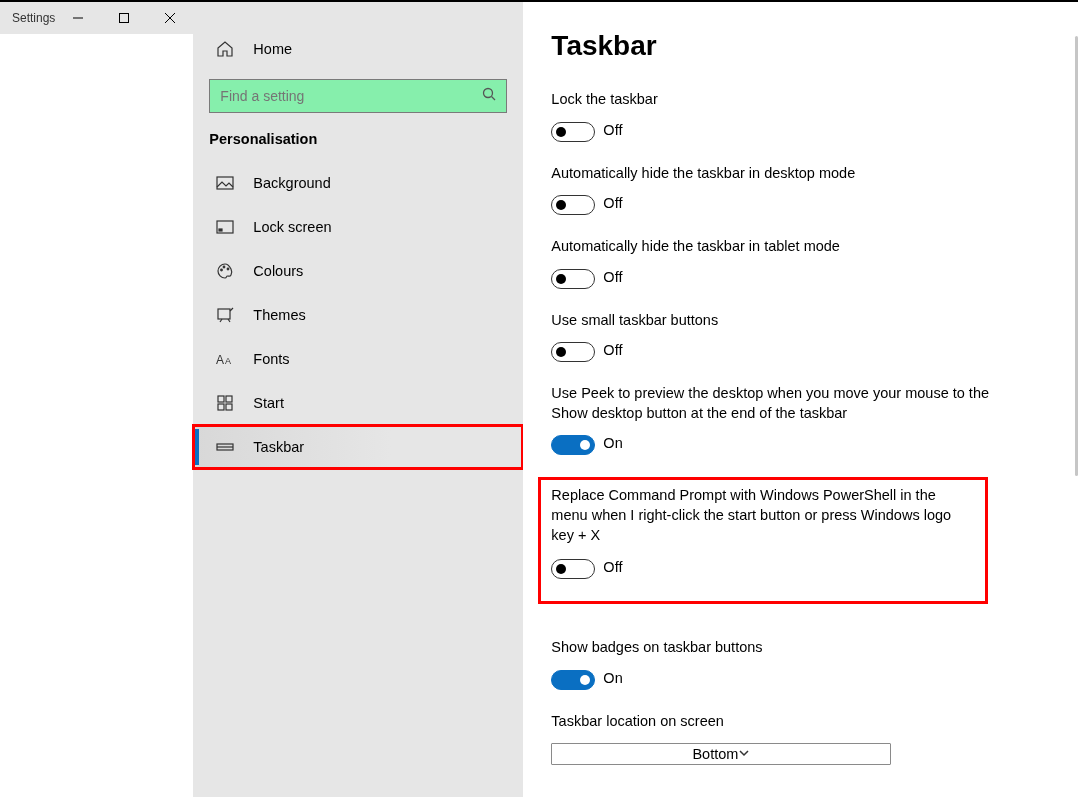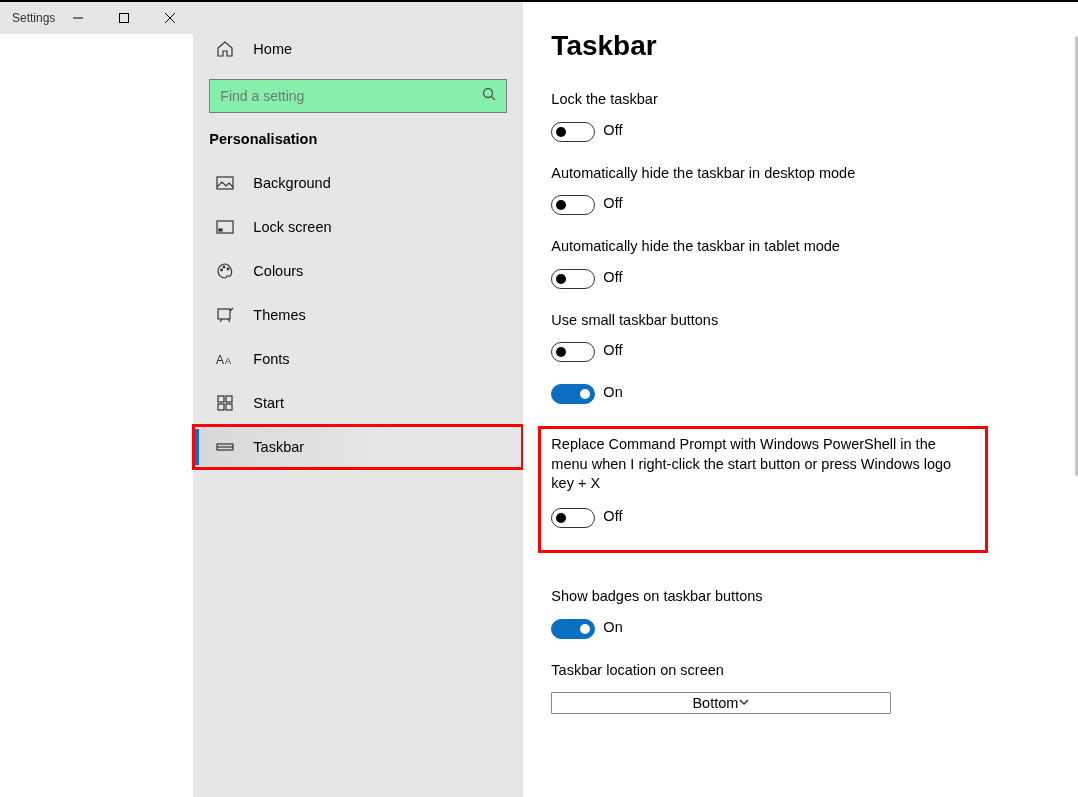--- a/index.html
+++ b/index.html
@@ -275,20 +275,21 @@
           <div class="setting-label">Use small taskbar buttons</div>
           <div class="toggle-row">
             <div class="toggle">
                 <div class="knob"></div>
               </div>
             <span class="toggle-state">Off</span>
           </div>
         </div>
 
         <div class="setting">
+          <div class="setting-label">Use Peek to preview the desktop when you move your mouse to the Show desktop button at the end of the taskbar</div>
           <div class="toggle-row">
             <div class="toggle on">
                 <div class="knob"></div>
               </div>
             <span class="toggle-state">On</span>
           </div>
         </div>
 
         <div class="hl-box">
           <div class="setting">

